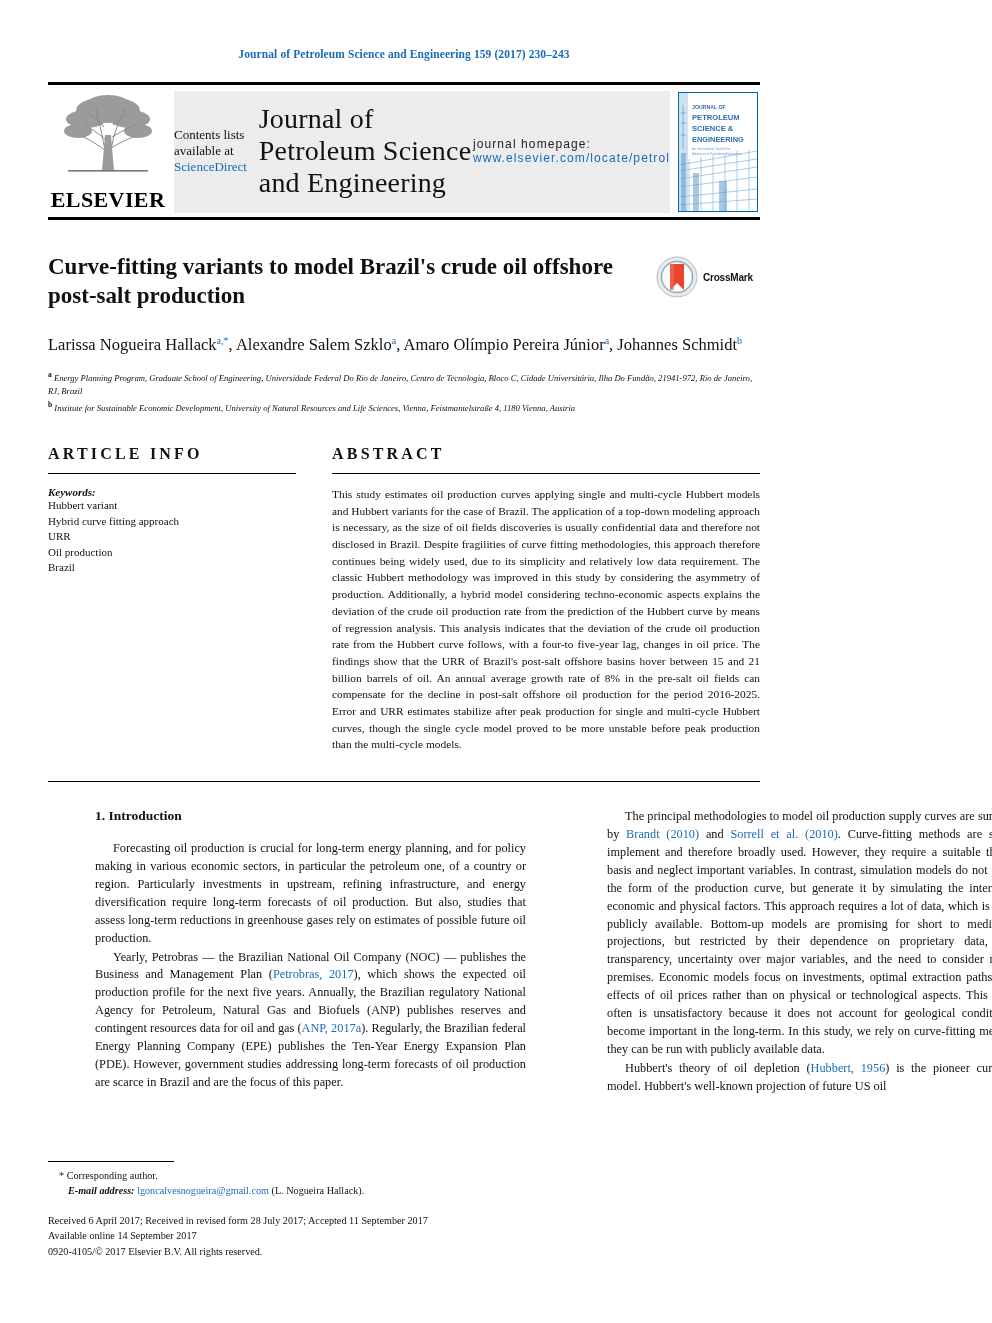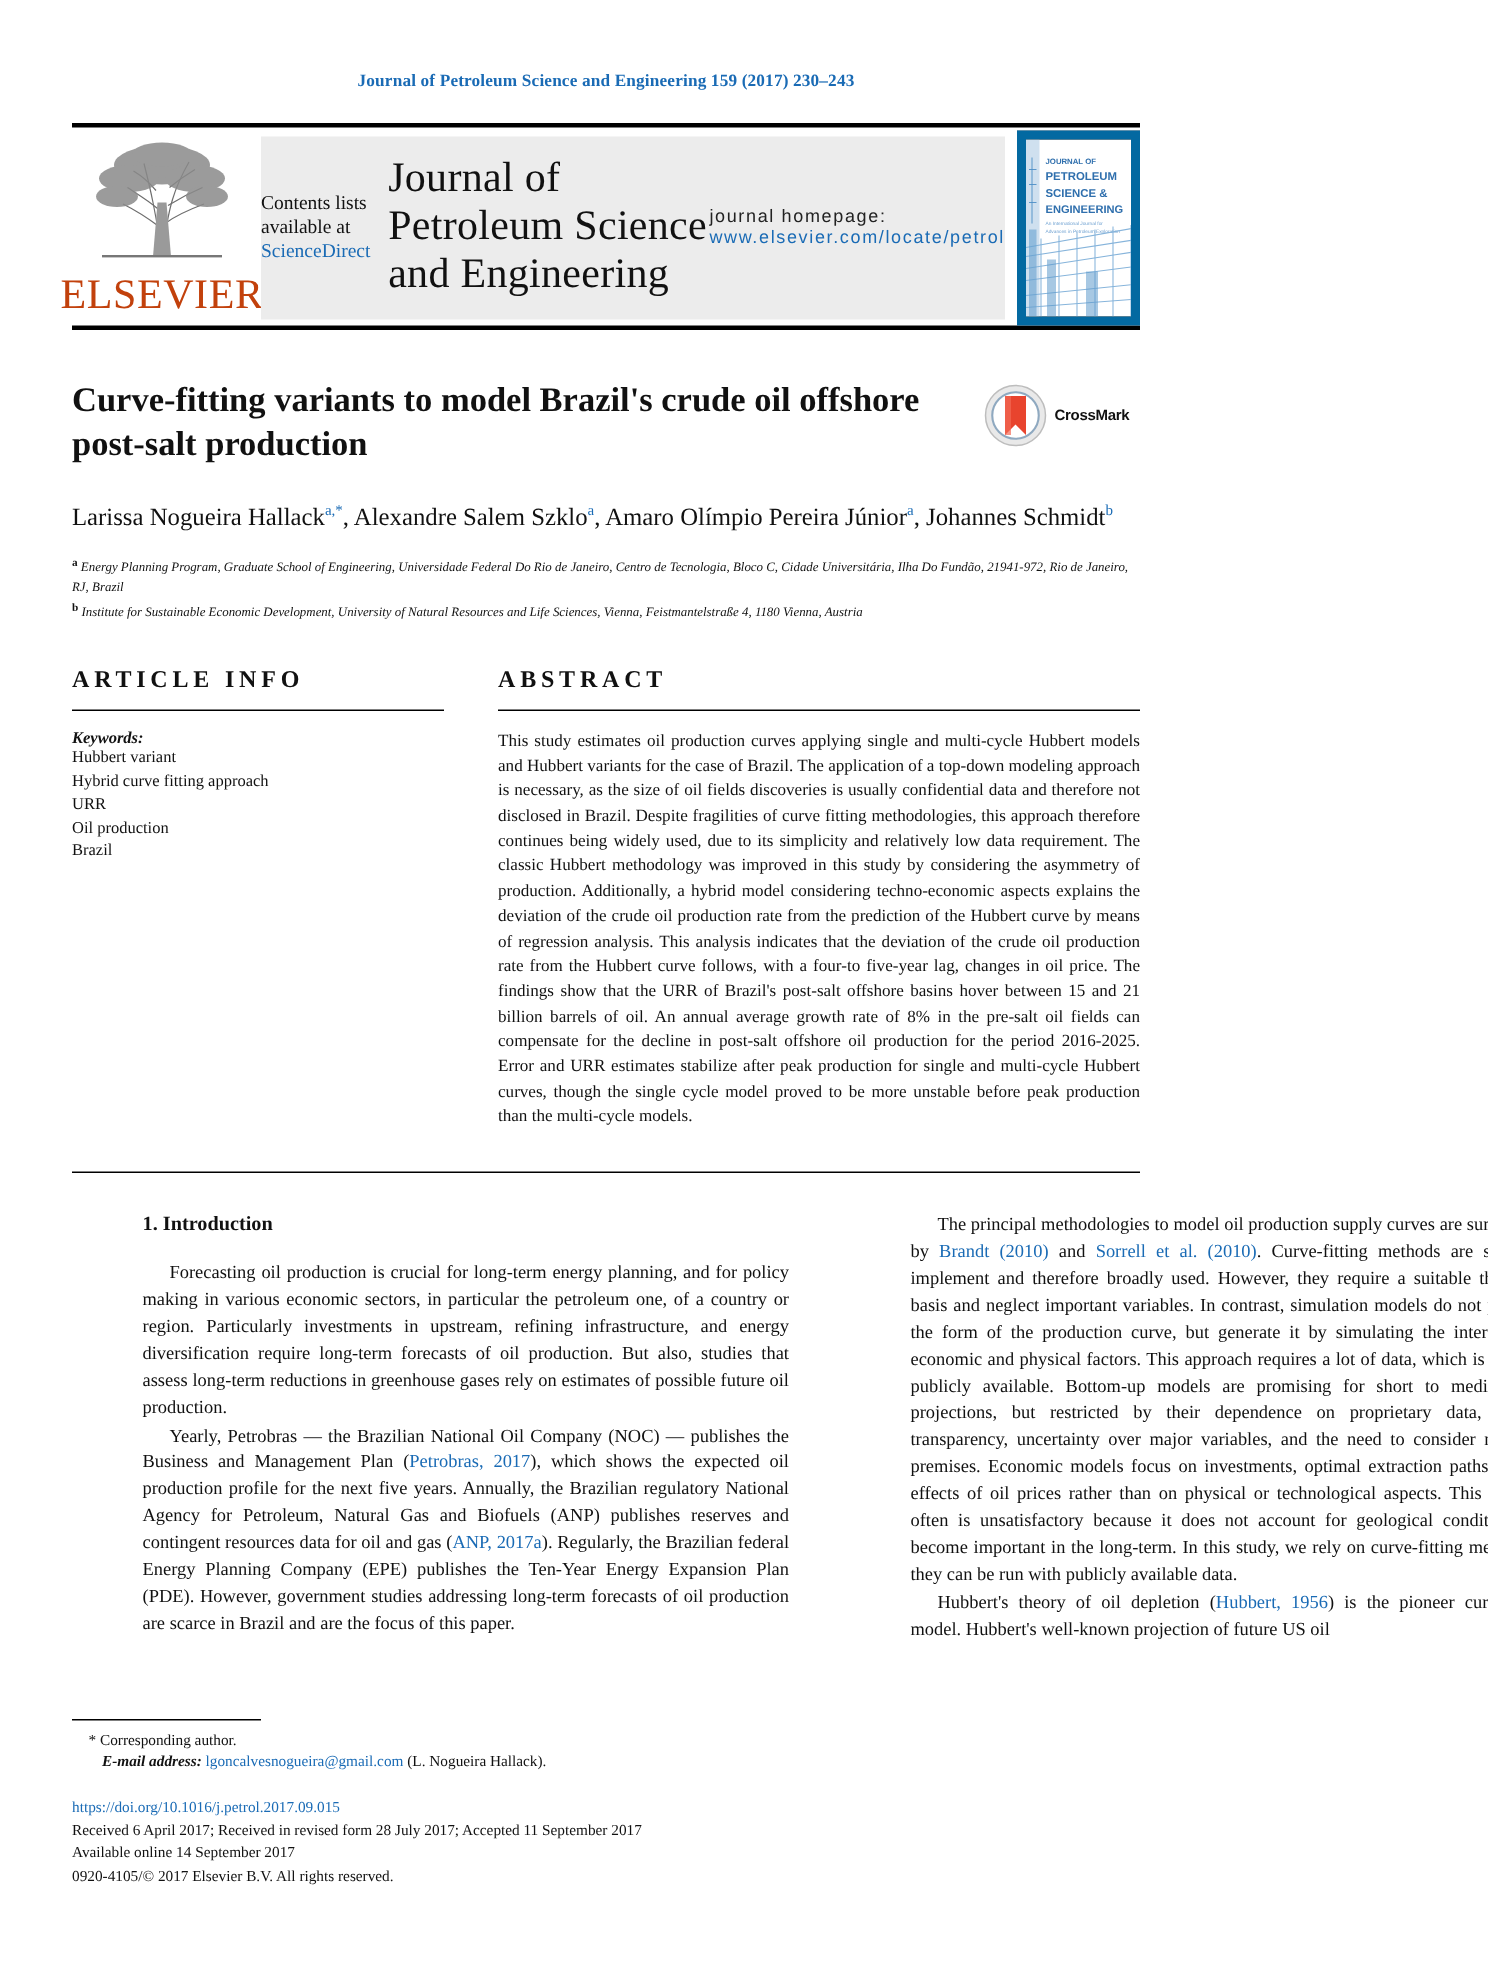--- a/index.html
+++ b/index.html
@@ -56,25 +56,25 @@
     align-items: center;
     padding-bottom: 2px;
   }
   .tree-logo {
     width: 100px;
     height: 86px;
     position: relative;
   }
   .elsevier-word {
     font-family: "Liberation Serif", serif;
-    color: #c2410c;
-    font-size: 28px;
+    color: #000000;
+    font-size: 22px;
     letter-spacing: 0.4px;
     line-height: 1;
-    font-weight: 400;
+    font-weight: 700;
   }
   .center-band {
     flex: 1 1 auto;
     background: #ececec;
     margin: 0 8px 0 6px;
     display: flex;
     flex-direction: row;
     justify-content: space-between;
     align-items: center;
     padding: 10px 0 12px 0;
@@ -100,21 +100,21 @@
   .homepage-line a { color: #1a6bb5; text-decoration: none; }
   .cover-col {
     width: 82px;
     flex: 0 0 82px;
     display: flex;
     align-items: center;
   }
   .cover-thumb {
     width: 78px;
     height: 118px;
-    border: 6px solid #0369a1;
+    border: 1px solid #0369a1;
     background: #737373;
     position: relative;
     overflow: hidden;
   }
   .masthead-rule {
     border-bottom: 3px solid #000;
     margin-top: 4px;
   }
 
   
@@ -402,20 +402,19 @@
     <div class="fn-line fn-indent">
       <span>*</span>
       <span>Corresponding author.</span>
     </div>
     <div class="fn-line fn-indent" style="padding-left:20px">
       <span class="fn-em">E-mail address:</span>
       <a class="link" href="#">lgoncalvesnogueira@gmail.com</a>
       <span>(L. Nogueira Hallack).</span>
     </div>
     <div class="doi-block">
-      <div><a class="link" href="#">https://doi.org/10.1016/j.petrol.2017.09.015</a></div>
       <div>Received 6 April 2017; Received in revised form 28 July 2017; Accepted 11 September 2017</div>
       <div>Available online 14 September 2017</div>
       <div>0920-4105/© 2017 Elsevier B.V. All rights reserved.</div>
     </div>
   </div>
 
 </div>
 
 </body></html>

